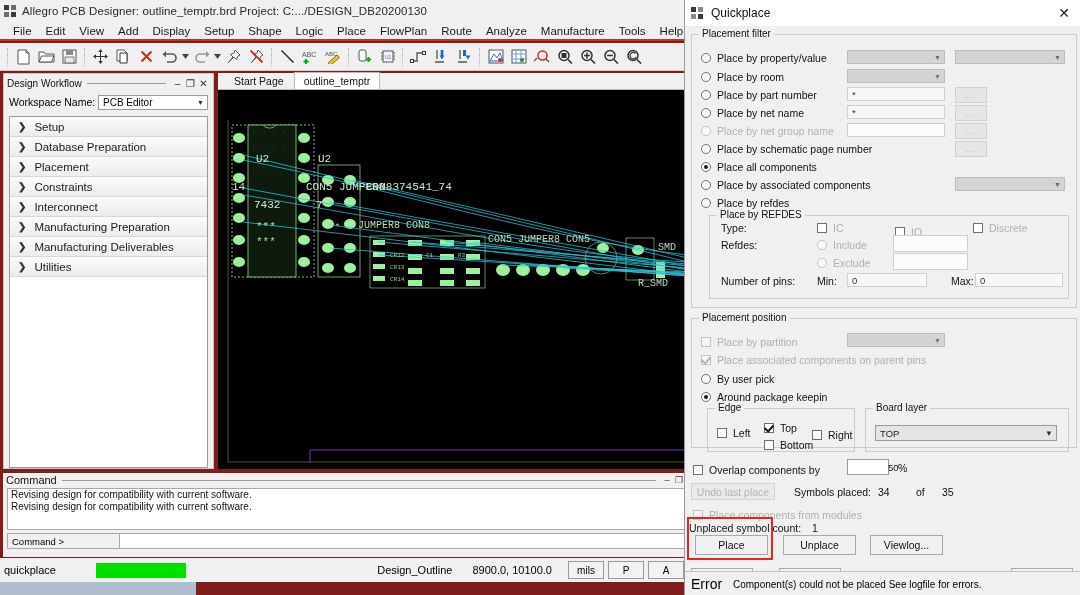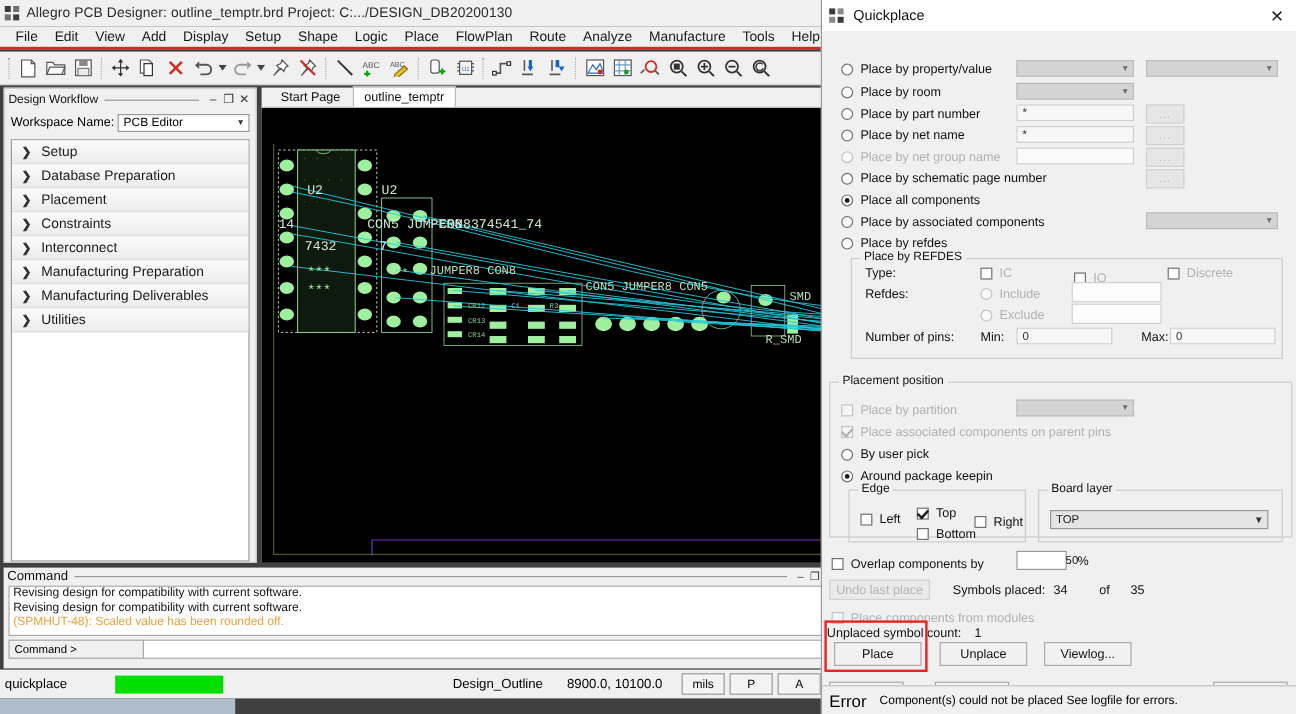--- a/index.html
+++ b/index.html
@@ -4,21 +4,21 @@
 <style>
   html,body{margin:0;padding:0;}
   body{
     width:1080px;height:595px;overflow:hidden;position:relative;
     background:#f0f0f0;
     font-family:"Liberation Sans", sans-serif;
     font-size:11px;color:#000;
     -webkit-font-smoothing:none;
   }
   
-  #app{position:absolute;left:0;top:0;width:1080px;height:595px;background:#404040;}
+  #app{position:absolute;left:0;top:0;width:1080px;height:595px;background:#7f1d1d;}
 
   
   #titlebar{position:absolute;left:0;top:0;width:1080px;height:22px;background:#f0f0f0;
             display:flex;align-items:center;padding-left:4px;box-sizing:border-box;}
   #titlebar .tlogo{width:13px;height:13px;margin-right:5px;position:relative;flex:none;}
   #titlebar .tlogo i{position:absolute;width:5px;height:5px;background:#3b3b3b;}
   #titlebar .tlogo i:nth-child(1){left:0;top:0;}
   #titlebar .tlogo i:nth-child(2){left:7px;top:0;background:#6e6e6e;}
   #titlebar .tlogo i:nth-child(3){left:0;top:7px;background:#6e6e6e;}
   #titlebar .tlogo i:nth-child(4){left:7px;top:7px;}
@@ -549,21 +549,20 @@
   <div id="cmddock">
     <div class="dockhdr">
       <span class="dt">Command</span>
       <span class="rule"></span>
       <span class="bx">–</span>
       <span class="bx">❐</span>
     </div>
     <div id="logbox">
       <div class="logline">Revising design for compatibility with current software.</div>
       <div class="logline">Revising design for compatibility with current software.</div>
-      <div class="logline warn">(SPMHUT-48): Scaled value has been rounded off.</div>
     </div>
     <div id="cmdrow">
       <div id="cmdlabel">Command &gt;</div>
       <div id="cmdinput"></div>
     </div>
   </div>
 
   <div id="statusbar">
     <div class="sb-cmdname">quickplace</div>
     <div id="sb-progress"></div>
@@ -583,20 +582,23 @@
           <i></i>
           <i></i>
           <i></i>
         </div>
       <span class="dtitle">Quickplace</span>
       <span class="dclose">✕</span>
     </div>
 
     <div id="dlgbody">
 
+      <div class="group" style="left:6px;top:8px;width:384px;height:272px;">
+        <span class="glabel">Placement filter</span>
+      </div>
 
       <div class="row" style="position:absolute;left:16px;top:24px;">
         <span class="radio"></span>
         <span class="lbl">Place by property/value</span>
       </div>
 
       <div class="combo" style="position:absolute;left:162px;top:24px;width:98px;">
         <span></span>
         <span class="arr">▼</span>
       </div>

